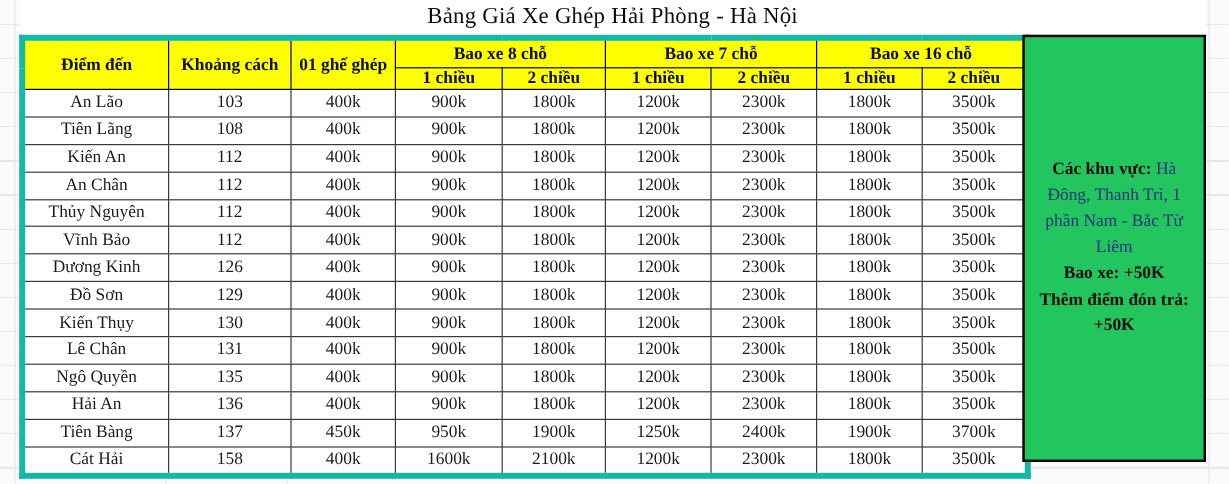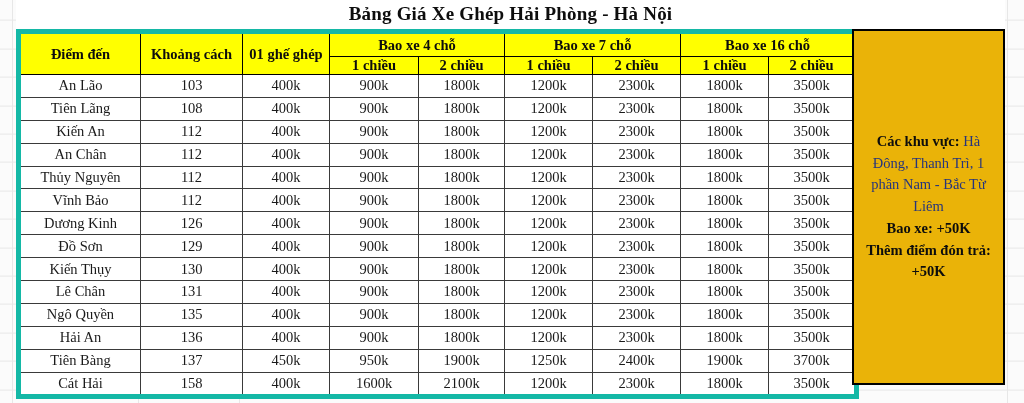--- a/index.html
+++ b/index.html
@@ -8,37 +8,37 @@
 
   
   .sheet-grid{position:absolute; inset:0;
     background-image:repeating-linear-gradient(to bottom, transparent 0 27.4px, #e7e7e7 27.4px 28.4px);
     background-position:0 -7.4px;}
   .vline{position:absolute; top:0; bottom:0; width:1px; background:#e7e7e7;}
 
   
   .title-band{position:absolute; left:16px; top:0; width:989px; height:29px; background:#ffffff;}
   .page-title{position:absolute; left:16px; top:0; width:989px; height:29px; line-height:28px;
-    text-align:center; font-weight:bold; font-size:19px; color:#0d0d0d; letter-spacing:.2px;}
+    text-align:center; font-weight:normal; font-size:19px; color:#0d0d0d; letter-spacing:.2px;}
 
   
   table.price{position:absolute; left:16px; top:29px; width:838px; height:356px;
     border-collapse:collapse; table-layout:fixed; background:#ffffff;
     border:5px solid #14b8a6;}
   table.price th, table.price td{border:1px solid #3a3a3a; padding:0; text-align:center;
     overflow:hidden; white-space:nowrap;}
   table.price thead th{background:#ffff00; font-weight:bold; font-size:14.5px; color:#0d0d0d;
     border-color:#000;}
   table.price thead tr.grp{height:25px;}
   table.price thead tr.sub{height:17px;}
   table.price tbody td{font-size:14.5px; color:#1a1a1a; height:21.9px; background:#ffffff;}
 
   
   .note-panel{position:absolute; left:852px; top:29px; width:153px; height:356px;
-    background:#eab308; border:2px solid #000; box-sizing:border-box;
+    background:#22c55e; border:2px solid #000; box-sizing:border-box;
     display:flex; align-items:center; justify-content:center;}
   .note-text{font-size:14.5px; line-height:1.5; text-align:center; padding:0 6px; color:#0d0d0d;}
   .note-text .b{font-weight:bold; color:#0d0d0d;}
   .note-text .blue{color:#26357d;}
 </style>
 </head>
 <body>
 
 <div class="stage">
   <div class="sheet-grid"></div>
@@ -60,21 +60,21 @@
       <col style="width:88px">
         <col style="width:88px">
       <col style="width:88px">
         <col style="width:88px">
     </colgroup>
     <thead>
       <tr class="grp">
         <th rowspan="2">Điểm đến</th>
         <th rowspan="2">Khoảng cách</th>
         <th rowspan="2">01 ghế ghép</th>
-        <th colspan="2">Bao xe 4 chỗ</th>
+        <th colspan="2">Bao xe 8 chỗ</th>
         <th colspan="2">Bao xe 7 chỗ</th>
         <th colspan="2">Bao xe 16 chỗ</th>
       </tr>
       <tr class="sub">
         <th>1 chiều</th>
         <th>2 chiều</th>
         <th>1 chiều</th>
         <th>2 chiều</th>
         <th>1 chiều</th>
         <th>2 chiều</th>

